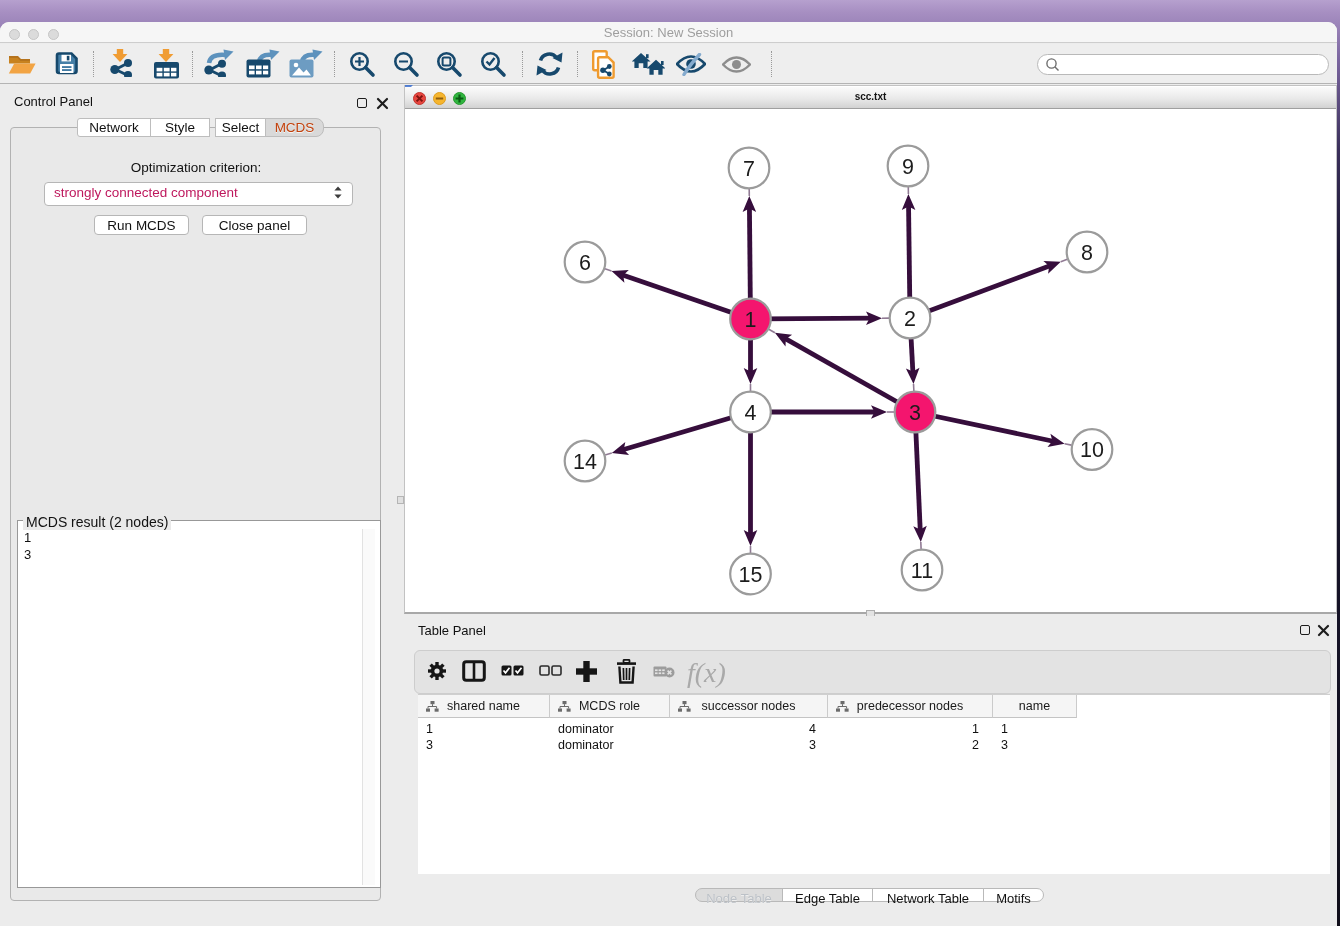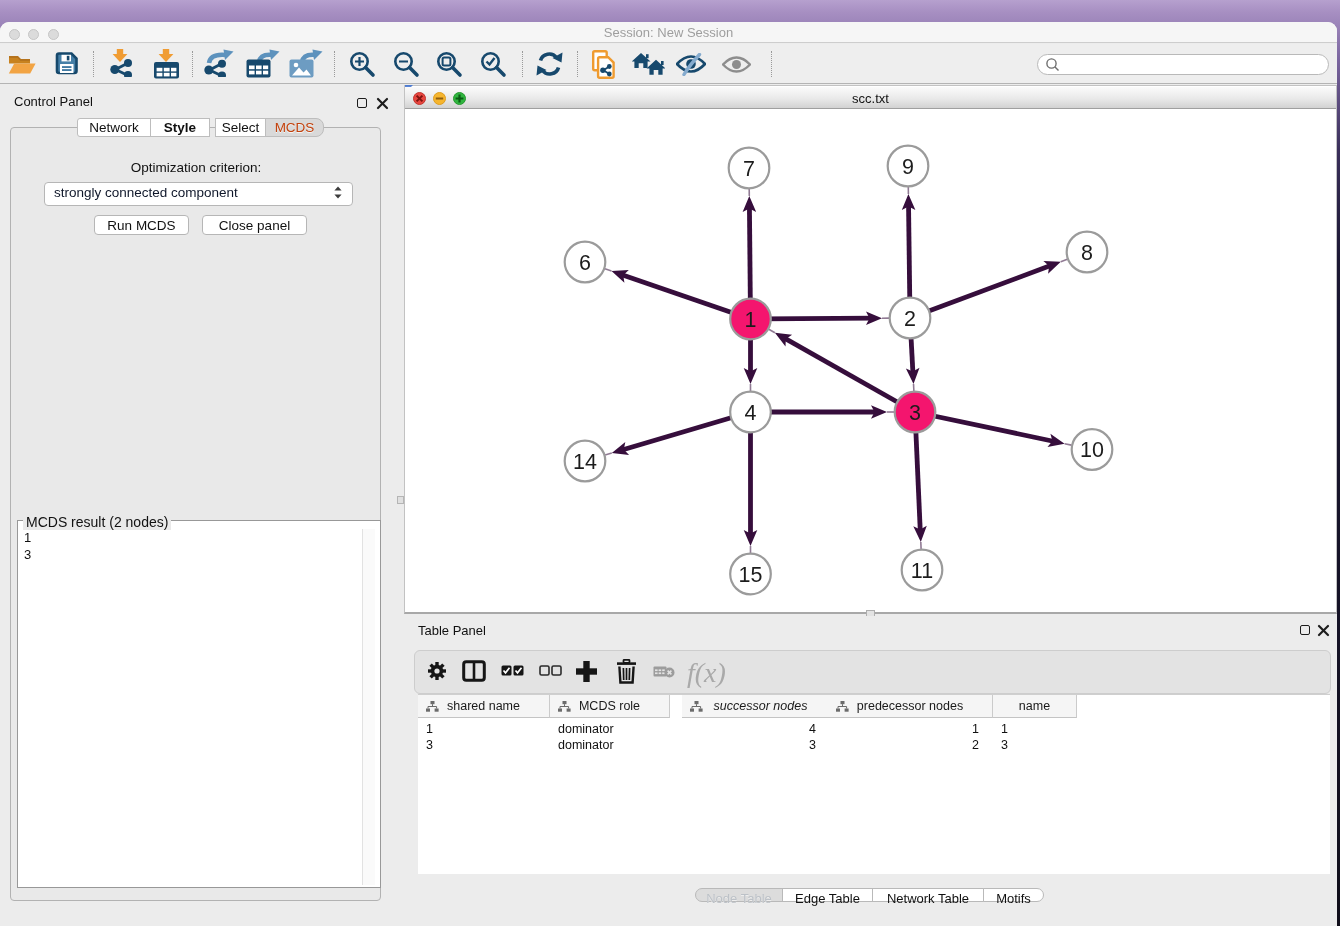--- a/index.html
+++ b/index.html
@@ -17,31 +17,31 @@
 .ticon{position:absolute;top:0;}
 #search{position:absolute;left:1037px;top:10px;width:292px;height:21px;background:#fff;border:1px solid #b9b9b9;border-radius:11px;}
 
 #cpanel{position:absolute;left:0;top:63px;width:392px;height:824px;background:#ececec;}
 #cphead{position:absolute;left:14px;top:9px;font-size:13px;color:#111;}
 .floatic{width:10px;height:10px;border:1.6px solid #1c1c1c;border-radius:2px;}
 .tabstrip{position:absolute;font-size:13.5px;color:#111;}
 .tab{position:absolute;top:0;height:19px;background:#fff;border:1px solid #bdbdbd;text-align:center;line-height:18px;}
 .pane{position:absolute;left:10px;top:42px;width:371px;height:774px;background:#e9e9e9;border:1px solid #b2b2b2;border-radius:4px;}
 .btn{position:absolute;background:#fff;border:1px solid #b6b6b6;border-radius:4px;font-size:13.5px;color:#111;text-align:center;}
-#combo{position:absolute;left:44px;top:97px;width:309px;height:24px;background:#fff;border:1px solid #b6b6b6;border-radius:4px;font-size:13.5px;color:#0f172a;line-height:19px;padding-left:9px;}
+#combo{position:absolute;left:44px;top:97px;width:309px;height:24px;background:#fff;border:1px solid #b6b6b6;border-radius:4px;font-size:13.5px;color:#be185d;line-height:19px;padding-left:9px;}
 #fieldset{position:absolute;left:17px;top:429px;width:364px;height:368px;}
 #fsbox{position:absolute;left:0;top:6px;width:364px;height:368px;border:1px solid #989898;background:#fff;}
 #fsleg{position:absolute;left:6px;top:0;background:#e9e9e9;padding:0 3px;font-size:14px;color:#111;}
 #fsscroll{position:absolute;right:5px;top:8px;width:13px;height:356px;background:#fafafa;border-left:1px solid #e2e2e2;}
 
 #netwin{position:absolute;left:404px;top:63px;width:933px;height:529px;background:#fff;border:1px solid #c2c2c2;border-bottom:2px solid #a8a8a8;}
 #nettb{position:absolute;left:0;top:1px;width:931px;height:22px;background:linear-gradient(180deg,#fbfbfb,#e9e9e9 55%,#d2d2d2);border-bottom:1px solid #9f9f9f;}
 .tfc{position:absolute;top:5px;width:13px;height:13px;border-radius:50%;}
 .tfc svg{display:block;}
-#nettitle{position:absolute;top:4px;left:0;width:931px;text-align:center;font-size:13px;color:#121212;}
+#nettitle{position:absolute;top:4px;left:0;width:931px;text-align:center;font-size:10px;color:#121212;font-weight:bold;}
 
 #tpanel{position:absolute;left:405px;top:594px;width:932px;height:294px;background:#ececec;}
 #tptb{position:absolute;left:9px;top:34px;width:917px;height:44px;background:#e3e3e3;border:1px solid #cdcdcd;border-radius:6px;}
 #ttable{position:absolute;left:13px;top:78px;width:912px;height:180px;background:#fff;border-top:1px solid #cfcfcf;}
 .hcell{position:absolute;top:0;height:23px;background:#f5f5f5;border-right:1px solid #cbcbcb;border-bottom:1px solid #c4c4c4;font-size:12.5px;color:#1a1a1a;text-align:center;line-height:23px;}
 .rcell{position:absolute;font-size:12.5px;color:#111;}
 .btab{position:absolute;top:0;height:14px;background:#fff;border:1px solid #b9b9b9;font-size:13px;color:#111;text-align:center;line-height:19px;}
 
 #statusbar{position:absolute;left:0;top:887px;width:1337px;height:37px;background:#ededed;border-top:1px solid #c2c2c2;}
 </style></head>
@@ -195,21 +195,21 @@
   <div id="cpanel">
     <div id="cphead">Control Panel</div>
     <div class="floatic" style="position:absolute;left:357px;top:13px;"></div>
     <svg width="13" height="13" style="position:absolute;left:376px;top:12px;">
         <line x1="2" y1="2" x2="11" y2="11" stroke="#1c1c1c" stroke-width="2.2" stroke-linecap="round"></line>
         <line x1="11" y1="2" x2="2" y2="11" stroke="#1c1c1c" stroke-width="2.2" stroke-linecap="round"></line>
       </svg>
     <div class="pane"></div>
     <div class="tabstrip" style="left:0;top:33px;width:392px;height:19px;">
       <div class="tab" style="left:77px;width:74px;border-radius:3px 0 0 3px;">Network</div>
-      <div class="tab" style="left:150px;width:60px;font-weight:bold;">Style</div>
+      <div class="tab" style="left:150px;width:60px;">Style</div>
       <div class="tab" style="left:215px;width:51px;">Select</div>
       <div class="tab" style="left:265px;width:59px;background:#d9d9d9;color:#c2410c;text-shadow:0 1px 0 #f4f4f4;border-radius:0 8px 8px 0;">MCDS</div>
     </div>
     <div style="position:absolute;left:0;top:75px;width:392px;text-align:center;font-size:13.5px;color:#111;">Optimization criterion:</div>
     <div id="combo">strongly connected component
       <svg width="10" height="13" style="position:absolute;right:9px;top:3px;">
           <polygon points="5,0.5 8.6,4.6 1.4,4.6" fill="#3c3c3c"></polygon>
           <polygon points="5,12.5 8.6,8.4 1.4,8.4" fill="#3c3c3c"></polygon>
         </svg>
     </div>
@@ -407,21 +407,21 @@
               <rect x="0" y="7.5" width="4" height="3.2"></rect>
               <rect x="8.6" y="7.5" width="4" height="3.2"></rect>
             </g>
             <g stroke="#6b6b6b" stroke-width="1">
               <line x1="6.5" y1="3.2" x2="6.5" y2="5.5"></line>
               <line x1="2" y1="5.5" x2="10.6" y2="5.5"></line>
               <line x1="2" y1="5.5" x2="2" y2="7.5"></line>
               <line x1="10.6" y1="5.5" x2="10.6" y2="7.5"></line>
             </g>
           </svg>MCDS role</div>
-        <div class="hcell" style="left:264px;width:158px;font-style:italic;"><svg width="13" height="12" viewBox="0 0 13 12" style="position:absolute;left:8px;top:6px;">
+        <div class="hcell" style="left:252px;width:158px;"><svg width="13" height="12" viewBox="0 0 13 12" style="position:absolute;left:8px;top:6px;">
             <g fill="#6b6b6b">
               <rect x="4.5" y="0" width="4" height="3.2"></rect>
               <rect x="0" y="7.5" width="4" height="3.2"></rect>
               <rect x="8.6" y="7.5" width="4" height="3.2"></rect>
             </g>
             <g stroke="#6b6b6b" stroke-width="1">
               <line x1="6.5" y1="3.2" x2="6.5" y2="5.5"></line>
               <line x1="2" y1="5.5" x2="10.6" y2="5.5"></line>
               <line x1="2" y1="5.5" x2="2" y2="7.5"></line>
               <line x1="10.6" y1="5.5" x2="10.6" y2="7.5"></line>

